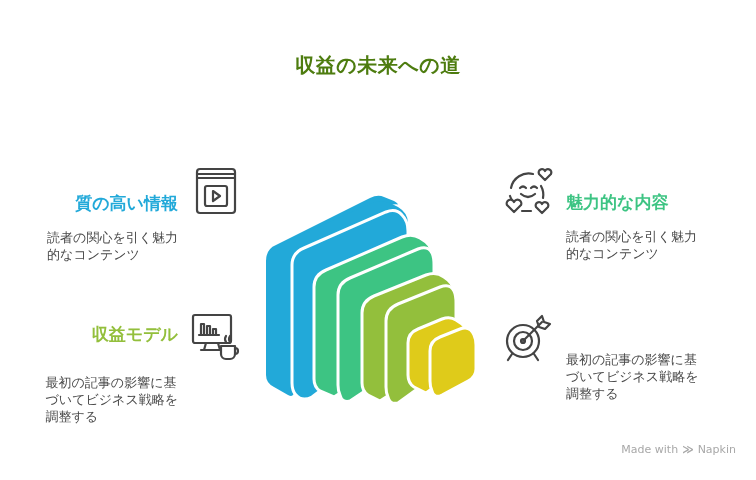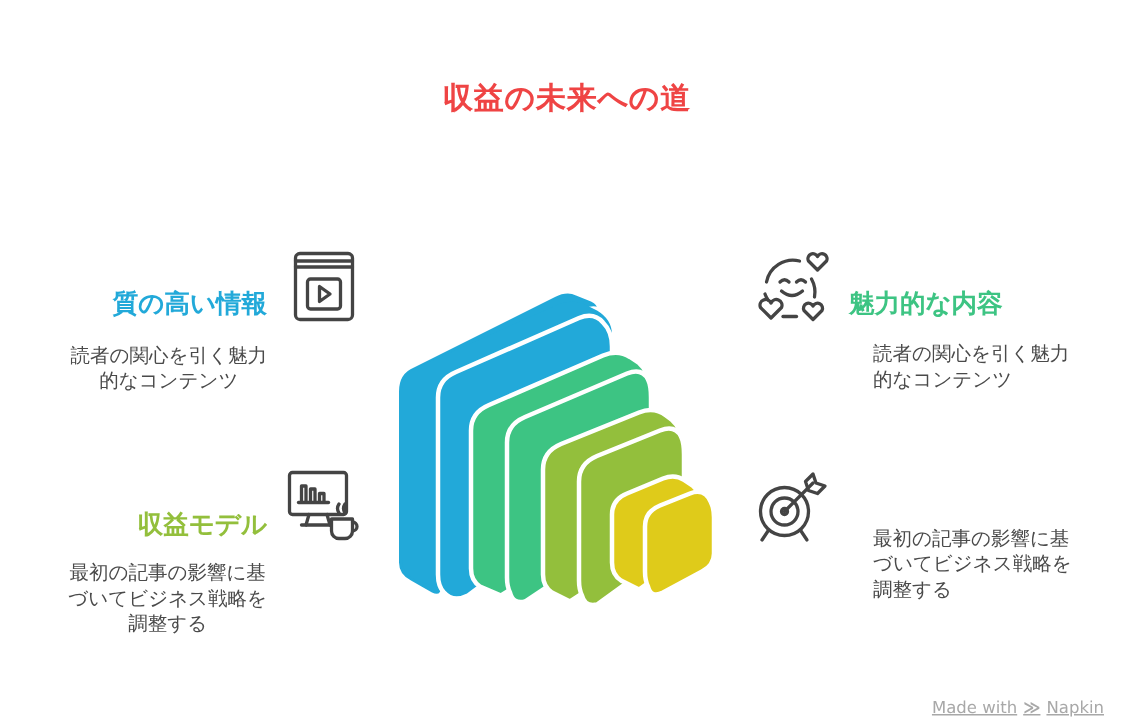--- a/index.html
+++ b/index.html
@@ -2,33 +2,33 @@
 <html><head>
 <meta charset="utf-8">
 <style>
   html, body { margin:0; padding:0; }
   body {
     width:756px; height:480px; background:#ffffff; position:relative; overflow:hidden;
     font-family: "DejaVu Sans", "Liberation Sans", sans-serif;
   }
   .title {
     position:absolute; left:0; top:52px; width:756px; text-align:center;
-    font-size:20px; font-weight:bold; color:#ef4444; letter-spacing:0.5px;
+    font-size:20px; font-weight:bold; color:#4d7c0f; letter-spacing:0.5px;
   }
   .block { position:absolute; }
   .heading { font-size:17px; font-weight:bold; line-height:22px; white-space:nowrap; }
-  .desc { font-size:13px; color:#4a4a4a; line-height:17px; margin-top:14px;margin-left:16px; }
-  .left { text-align:center; }
+  .desc { font-size:13px; color:#4a4a4a; line-height:17px; margin-top:14px; }
+  .left { text-align:left; }
   .right { text-align:left; }
   .icon { position:absolute; }
   .icon svg { display:block; }
   .diagram { position:absolute; left:262px; top:195px; }
   .footer {
-    position:absolute; right:20px; top:465px; font-size:11px; color:#a8a8a8;
-    display:flex; align-items:flex-start; gap:4px;text-decoration:underline;
+    position:absolute; right:20px; top:443px; font-size:11px; color:#a8a8a8;
+    display:flex; align-items:flex-start; gap:4px;
   }
 </style>
 </head>
 <body>
 
 <div class="title">収益の未来への道</div>
 
 <div class="block left" style="right:578px; top:192px;">
   <div class="heading" style="color:#22a9d9;">質の高い情報</div>
 </div>
@@ -63,21 +63,21 @@
     <path d="M17 22 Q20 19 23 22"></path>
     <path d="M28 22 Q31 19 34 22"></path>
     <path d="M18 28 Q25 34 32 28"></path>
     <line x1="19" y1="45" x2="28" y2="45"></line>
     <path d="M42 14 l-6 -6 a3.2 3.2 0 0 1 6 -3 a3.2 3.2 0 0 1 6 3 z"></path>
     <path d="M11 46 l-7 -7 a3.5 3.5 0 0 1 7 -3 a3.5 3.5 0 0 1 7 3 z"></path>
     <path d="M39 47 l-6 -6 a3.2 3.2 0 0 1 6 -3 a3.2 3.2 0 0 1 6 3 z"></path>
   </svg>
 </div>
 
-<div class="block left" style="right:578px; top:339px;padding-left:20px;">
+<div class="block left" style="right:578px; top:323px;padding-left:20px;">
   <div class="heading" style="color:#93bf3c;">収益モデル</div>
 </div>
 <div class="block left" style="right:578px; top:374px;">
   <div class="desc" style="margin-top:0;">
     <div>最初の記事の影響に基</div>
     <div>づいてビジネス戦略を</div>
     <div>調整する</div>
   </div>
 </div>
 <div class="icon" style="left:191px; top:312px;">

